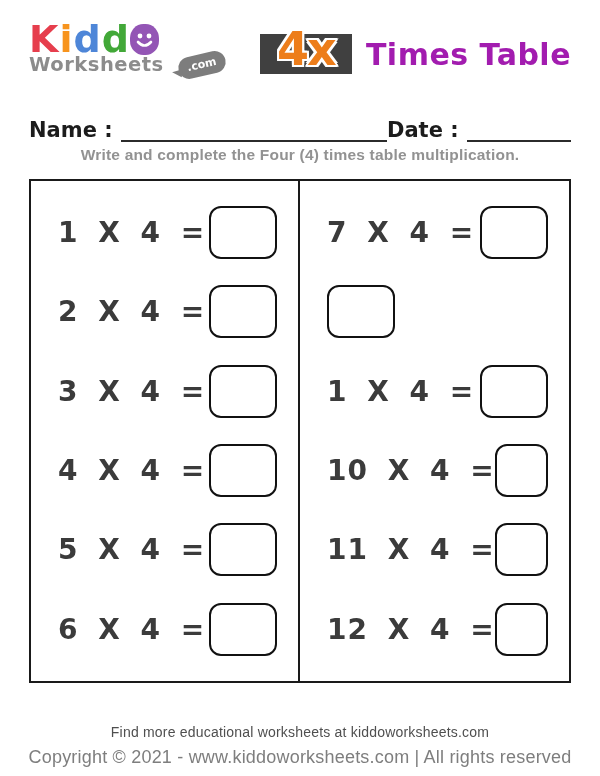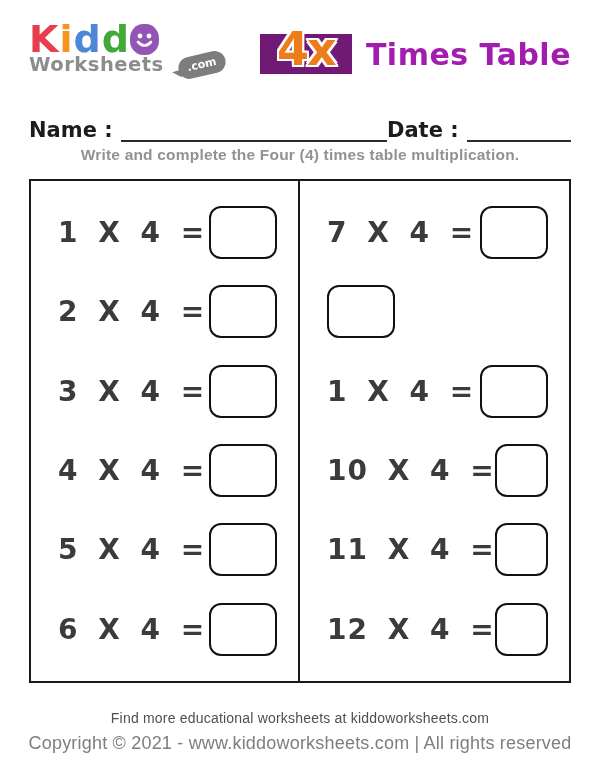--- a/index.html
+++ b/index.html
@@ -57,21 +57,21 @@
   .sheet { margin-top:15px; height:504px; border:2px solid #1a1a1a; display:flex; }
   .col { width:50%; display:flex; flex-direction:column; padding:12px 21px 12px 27px; }
   .col-left { border-right:2px solid #1a1a1a; }
   .eq-row { flex:1; display:flex; align-items:center; justify-content:space-between; }
   .eq-text { font-family:"DejaVu Sans", sans-serif; font-weight:bold; font-size:28px;
              color:#3b3b3b; word-spacing:9px; letter-spacing:1px; white-space:nowrap; }
   .answer-box { width:68px; height:53px; border:2.5px solid #111111; border-radius:12px;
                 background:#ffffff; }
 
   
-  .footer { position:absolute; left:0; bottom:22px; width:600px; text-align:center; }
+  .footer { position:absolute; left:0; bottom:8px; width:600px; text-align:center; }
   .footer-line1 { color:#4f4f4f; font-size:14px; letter-spacing:0.2px; }
   .footer-line2 { color:#7e7e7e; font-size:18px; margin-top:7px; letter-spacing:0.2px; }
 </style>
 </head>
 <body>
 
 <div class="page">
 
   <div class="header">
     <div class="logo">
@@ -80,21 +80,21 @@
               <circle cx="10" cy="12" r="2.4" fill="#ffffff"></circle>
               <circle cx="19" cy="12" r="2.4" fill="#ffffff"></circle>
               <path d="M8 18 Q14.5 25 21 18" stroke="#ffffff" stroke-width="2.6" fill="none" stroke-linecap="round"></path>
             </svg></span>
       </div>
       <div class="logo-sub">Worksheets</div>
       <div class="com-bubble">.com</div>
     </div>
 
     <div class="title-group">
-      <div class="badge" style="background-color: #701a75;">
+      <div class="badge" style="background-color: #404040;">
         <span class="badge-label" style="color: rgb(237, 125, 26);">4x</span>
       </div>
       <div class="title-text">Times Table</div>
     </div>
   </div>
 
   <div class="fields-row">
     <div class="field field-name">
       <span class="field-label">Name :</span>
       <span class="write-line"></span>

